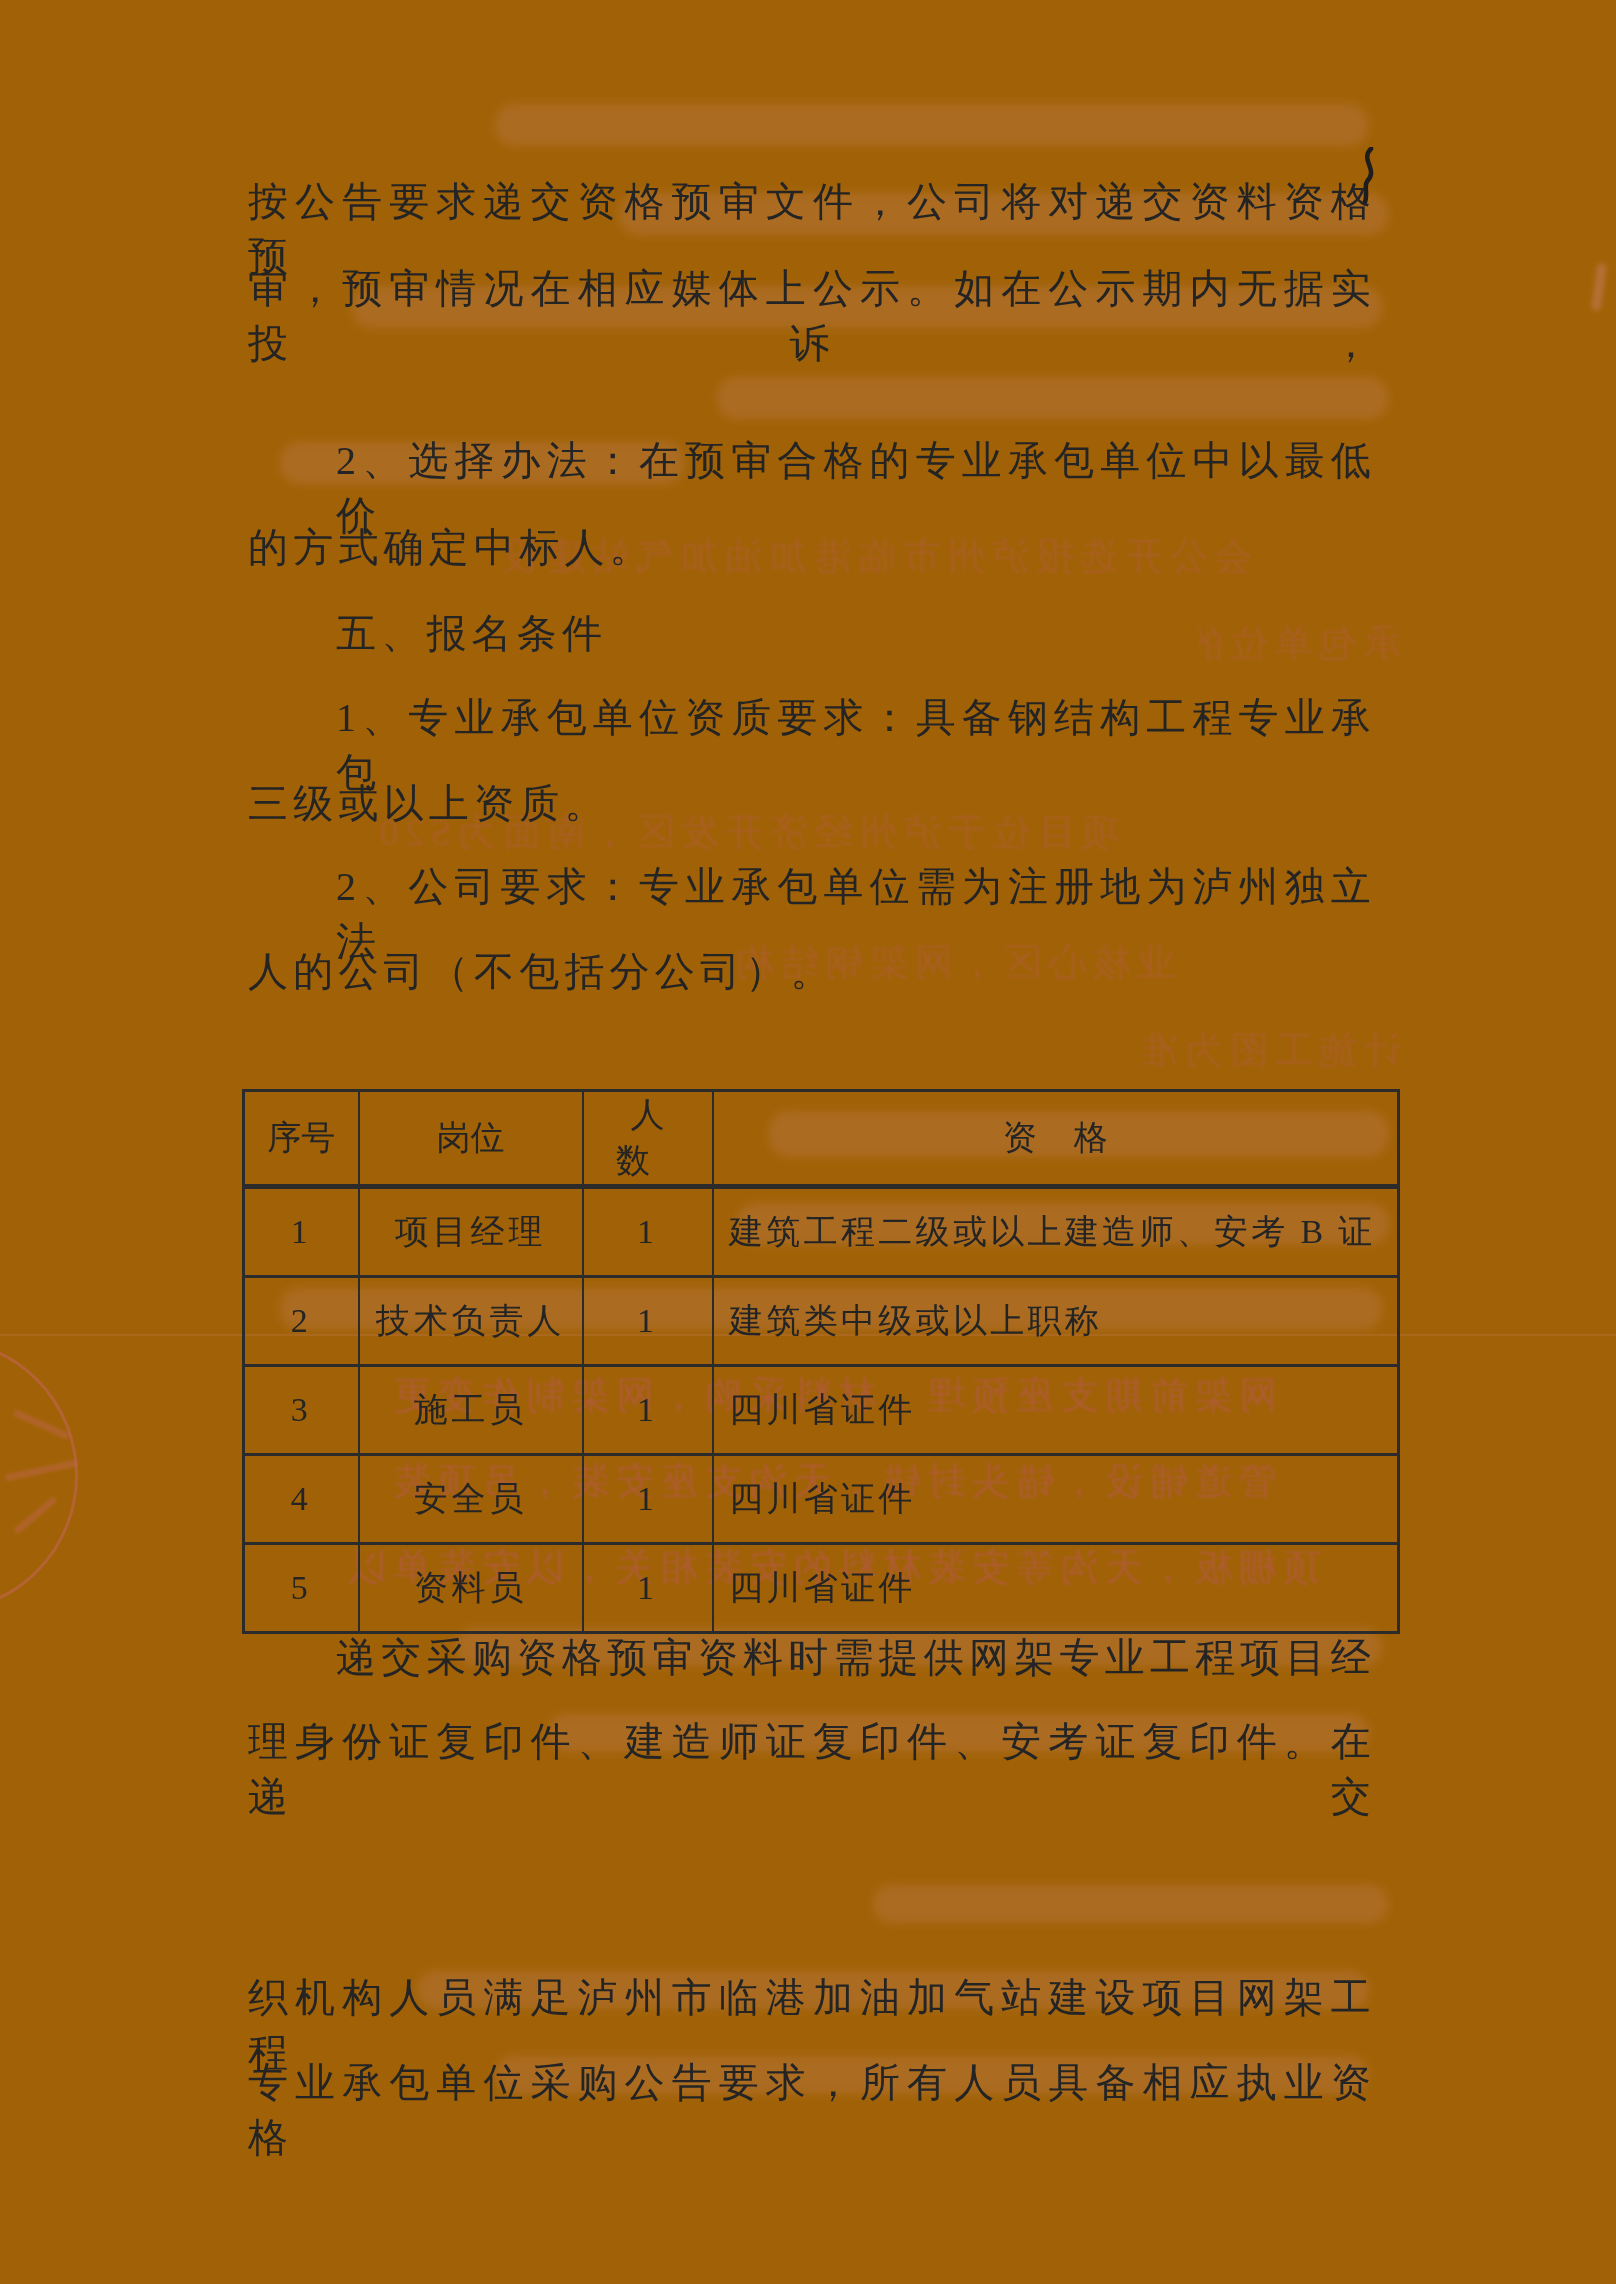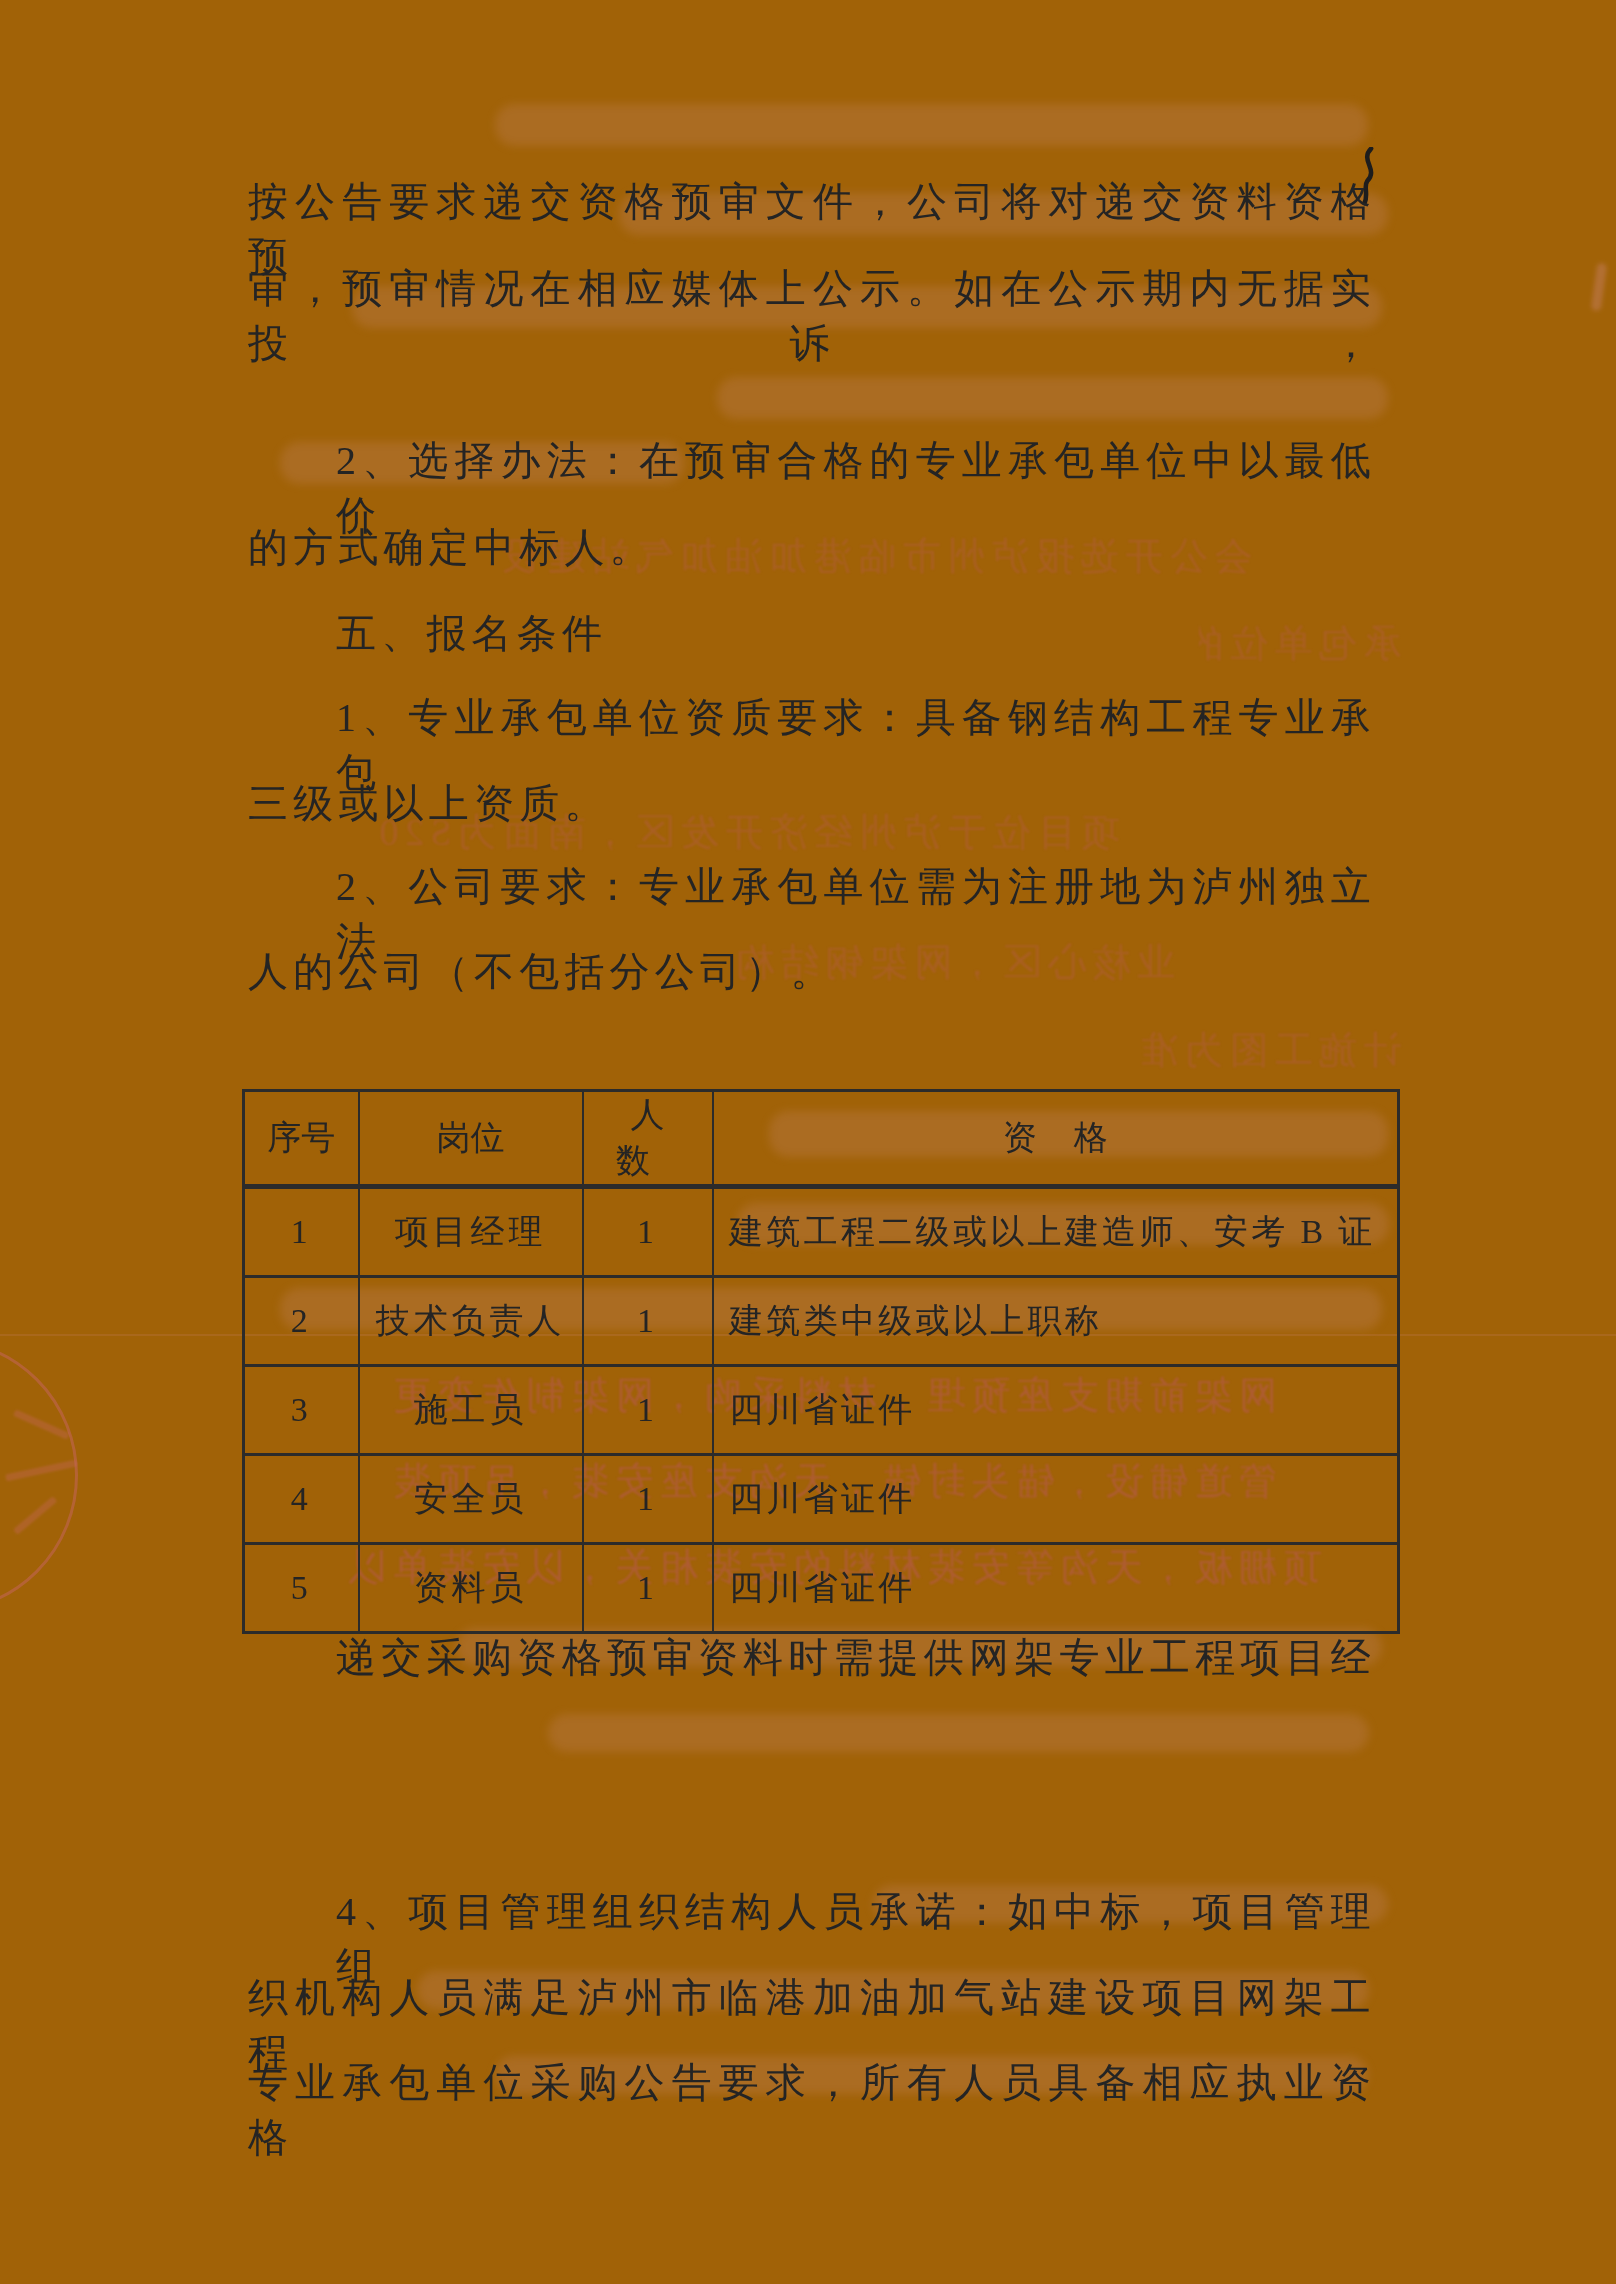--- a/index.html
+++ b/index.html
@@ -194,18 +194,18 @@
       <tr>
         <td>5</td>
         <td>资料员</td>
         <td>1</td>
         <td class="td-qual">四川省证件</td>
       </tr>
     </tbody>
   </table>
 
   <div class="line ind j" style="top:1630px;">递交采购资格预审资料时需提供网架专业工程项目经</div>
-  <div class="line ind j" style="top:1884px;">4、项目管理组织结构人员承诺：如中标，项目管理组</div>
+  <div class="line j" style="top:1714px;">理身份证复印件、建造师证复印件、安考证复印件。在递交</div>
   <div class="line j" style="top:1970px;">织机构人员满足泸州市临港加油加气站建设项目网架工程</div>
   <div class="line j" style="top:2055px;">专业承包单位采购公告要求，所有人员具备相应执业资格</div>
 
 </div>
 
 
 </body></html>

